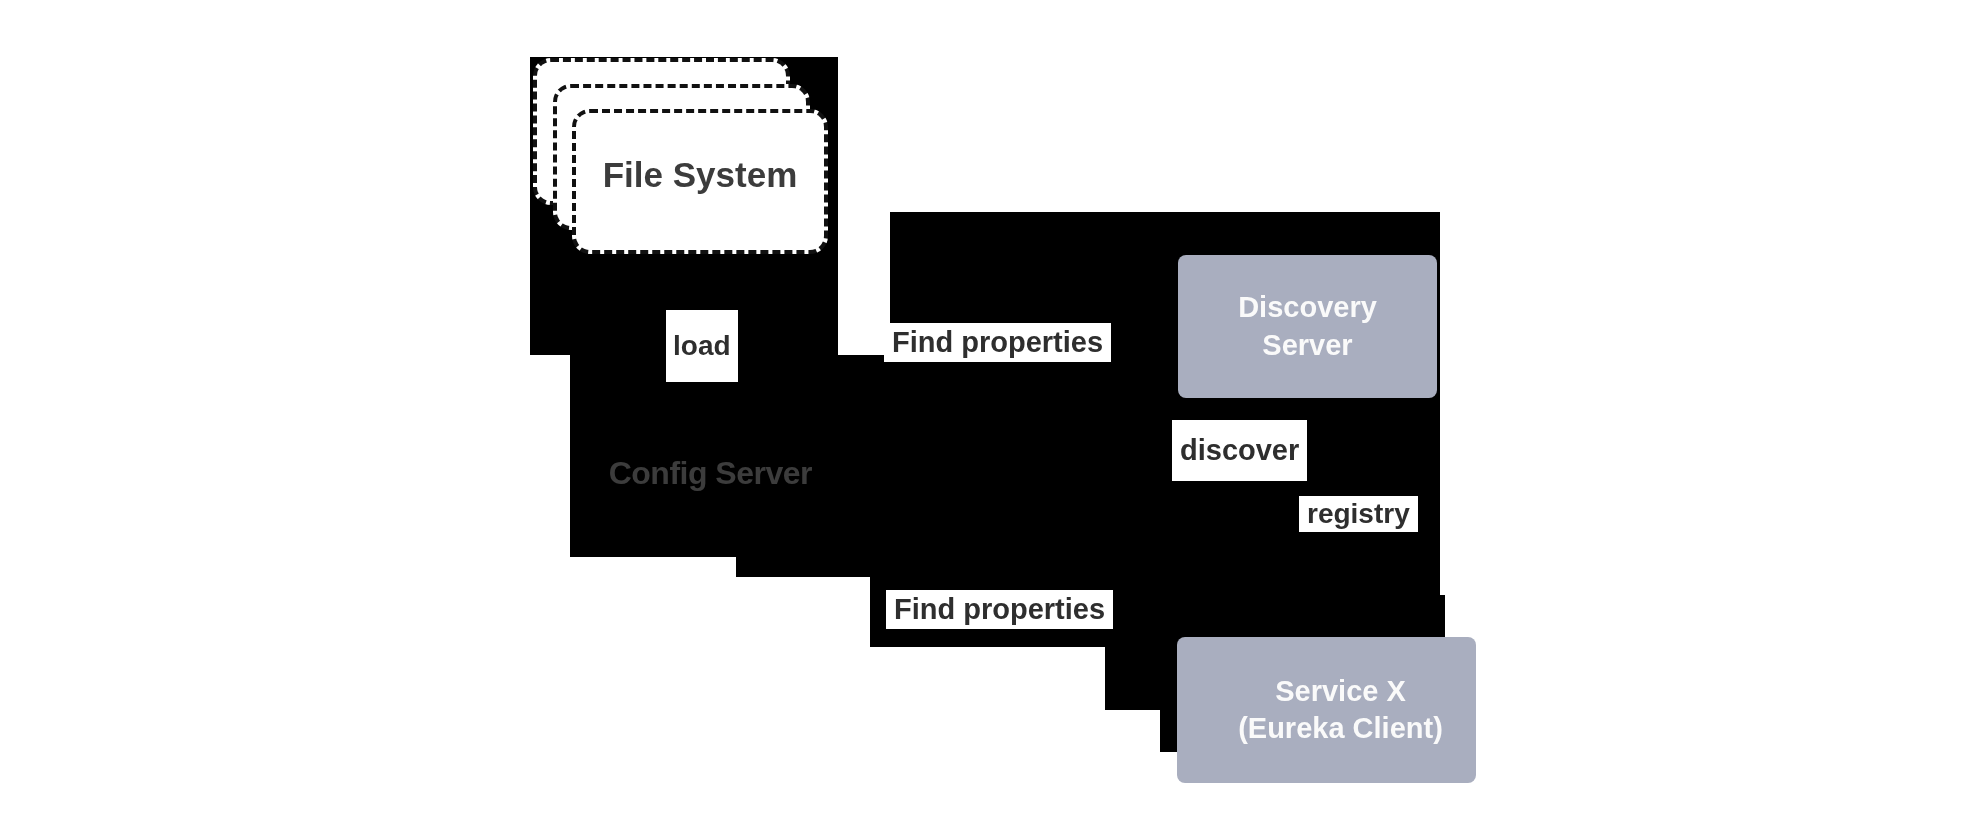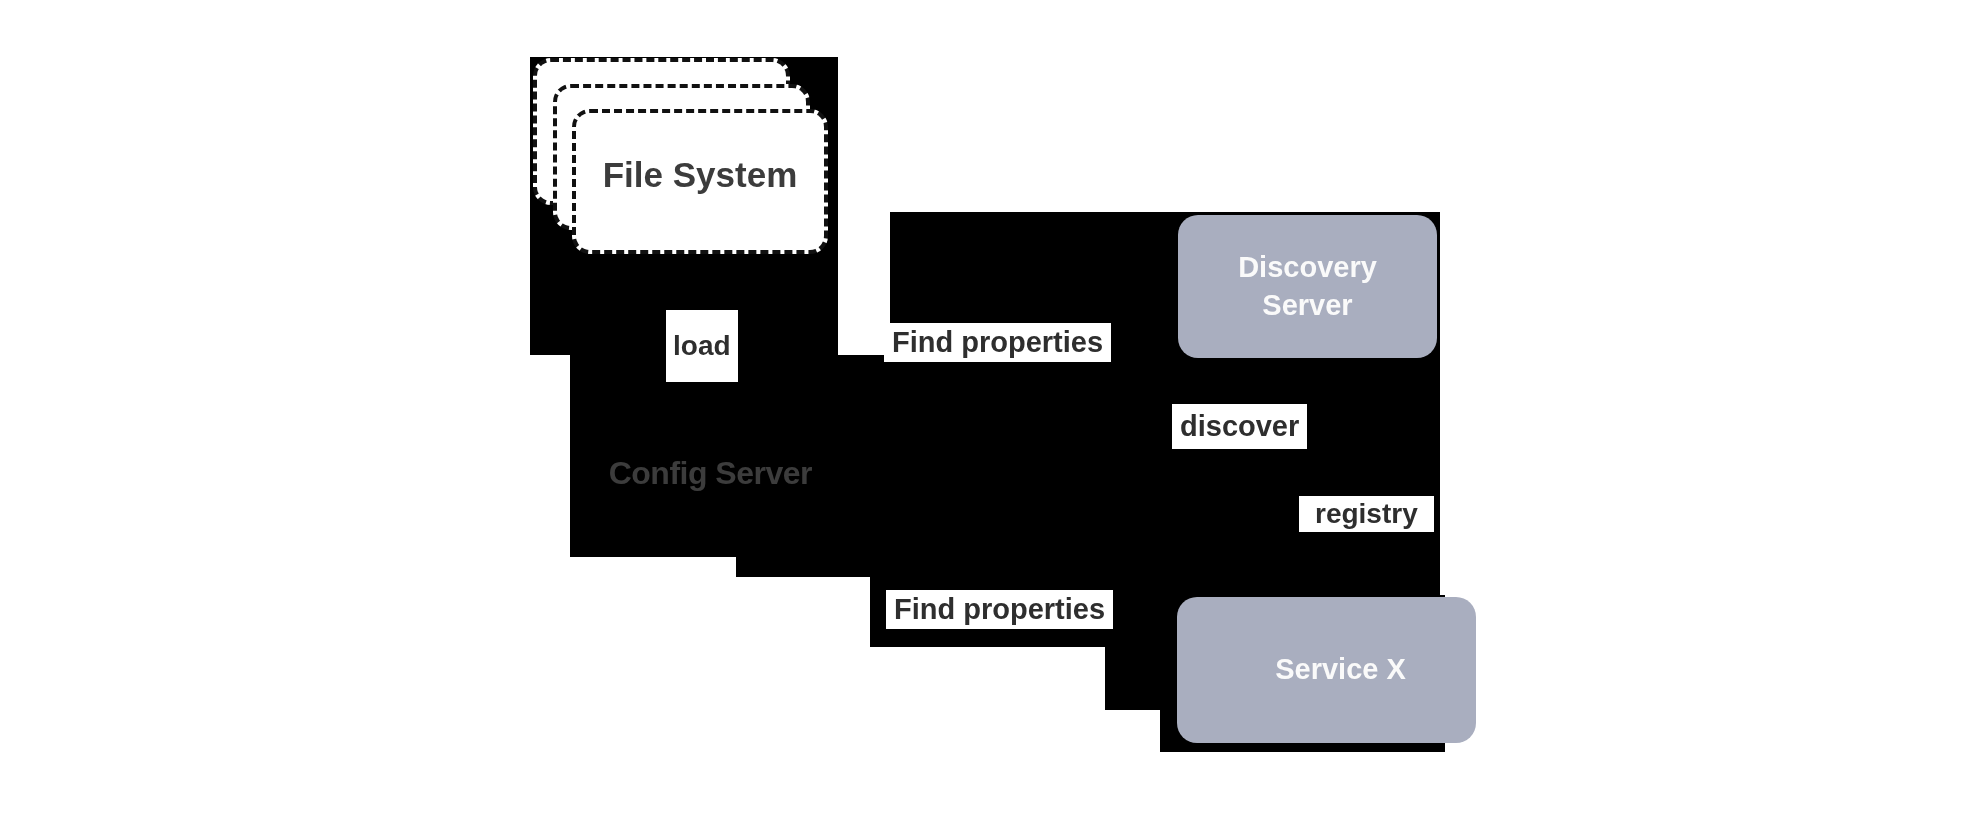--- a/index.html
+++ b/index.html
@@ -57,47 +57,48 @@
   .card-title {
     font-size: 35px;
     font-weight: bold;
     color: var(--muted-text);
   }
 
   
   .node {
     position: absolute;
     background: var(--node-fill);
-    border-radius: 20px;
+    border-radius: 8px;
     display: flex;
     flex-direction: column;
     align-items: center;
     justify-content: center;
     text-align: center;
     color: var(--node-text);
     font-weight: bold;
     font-size: 29px;
     line-height: 1.28;
+    margin-top: 40px;
   }
   .node.discovery { left: 1178px; top: 215px; width: 259px; height: 143px; padding: 0 34px; box-sizing: border-box; }
   .node.servicex  { left: 1177px; top: 597px; width: 271px; height: 146px; padding-left: 28px; }
 
   
   .tag {
     position: absolute;
     background: var(--label-bg);
     color: var(--label-text);
     font-weight: bold;
     white-space: nowrap;
   }
   .tag.load      { left: 666px;  top: 310px; font-size: 28px; padding: 20px 7px; }
   .tag.fp-top    { left: 884px;  top: 323px; font-size: 29px; padding: 3px 8px; }
   .tag.fp-bottom { left: 886px;  top: 590px; font-size: 29px; padding: 3px 8px; }
-  .tag.discover  { left: 1172px; top: 404px; font-size: 29px; padding: 6px 8px; }
-  .tag.registry  { left: 1299px; top: 496px; font-size: 28px; padding: 2px 16px; }
+  .tag.discover  { left: 1172px; top: 420px; font-size: 29px; padding: 14px 8px; }
+  .tag.registry  { left: 1299px; top: 496px; font-size: 28px; padding: 2px 8px; }
 
   
   .ghost-title {
     position: absolute;
     left: 598px;
     top: 455px;
     width: 214px;
     text-align: right;
     color: var(--muted-text);
     font-weight: bold;
@@ -128,20 +129,21 @@
   </div>
 
   <div class="ghost-title">Config Server</div>
 
   <div class="node discovery">
     <span>Discovery Server</span>
   </div>
 
   <div class="node servicex">
     <span>Service X</span>
+    <span>(Eureka Client)</span>
   </div>
 
   <div class="tag load">load</div>
 
   <div class="tag fp-top">Find properties</div>
 
   <div class="tag fp-bottom">Find properties</div>
 
   <div class="tag discover">discover</div>
 

